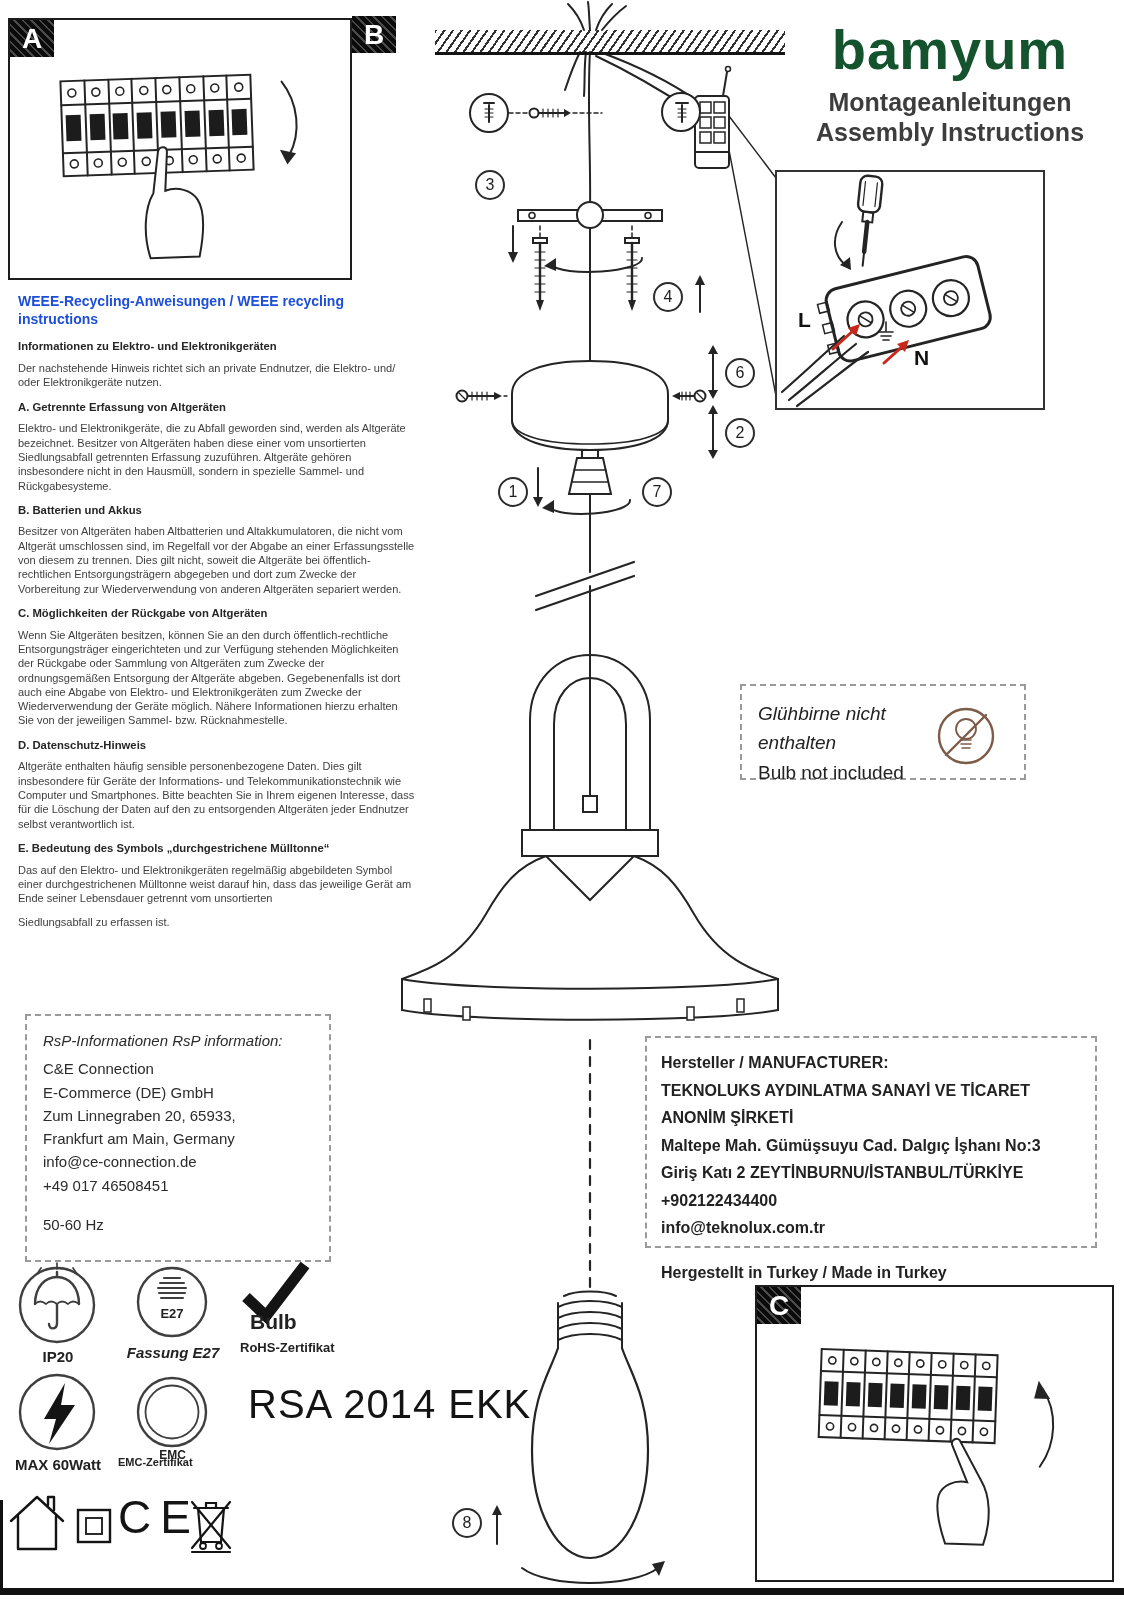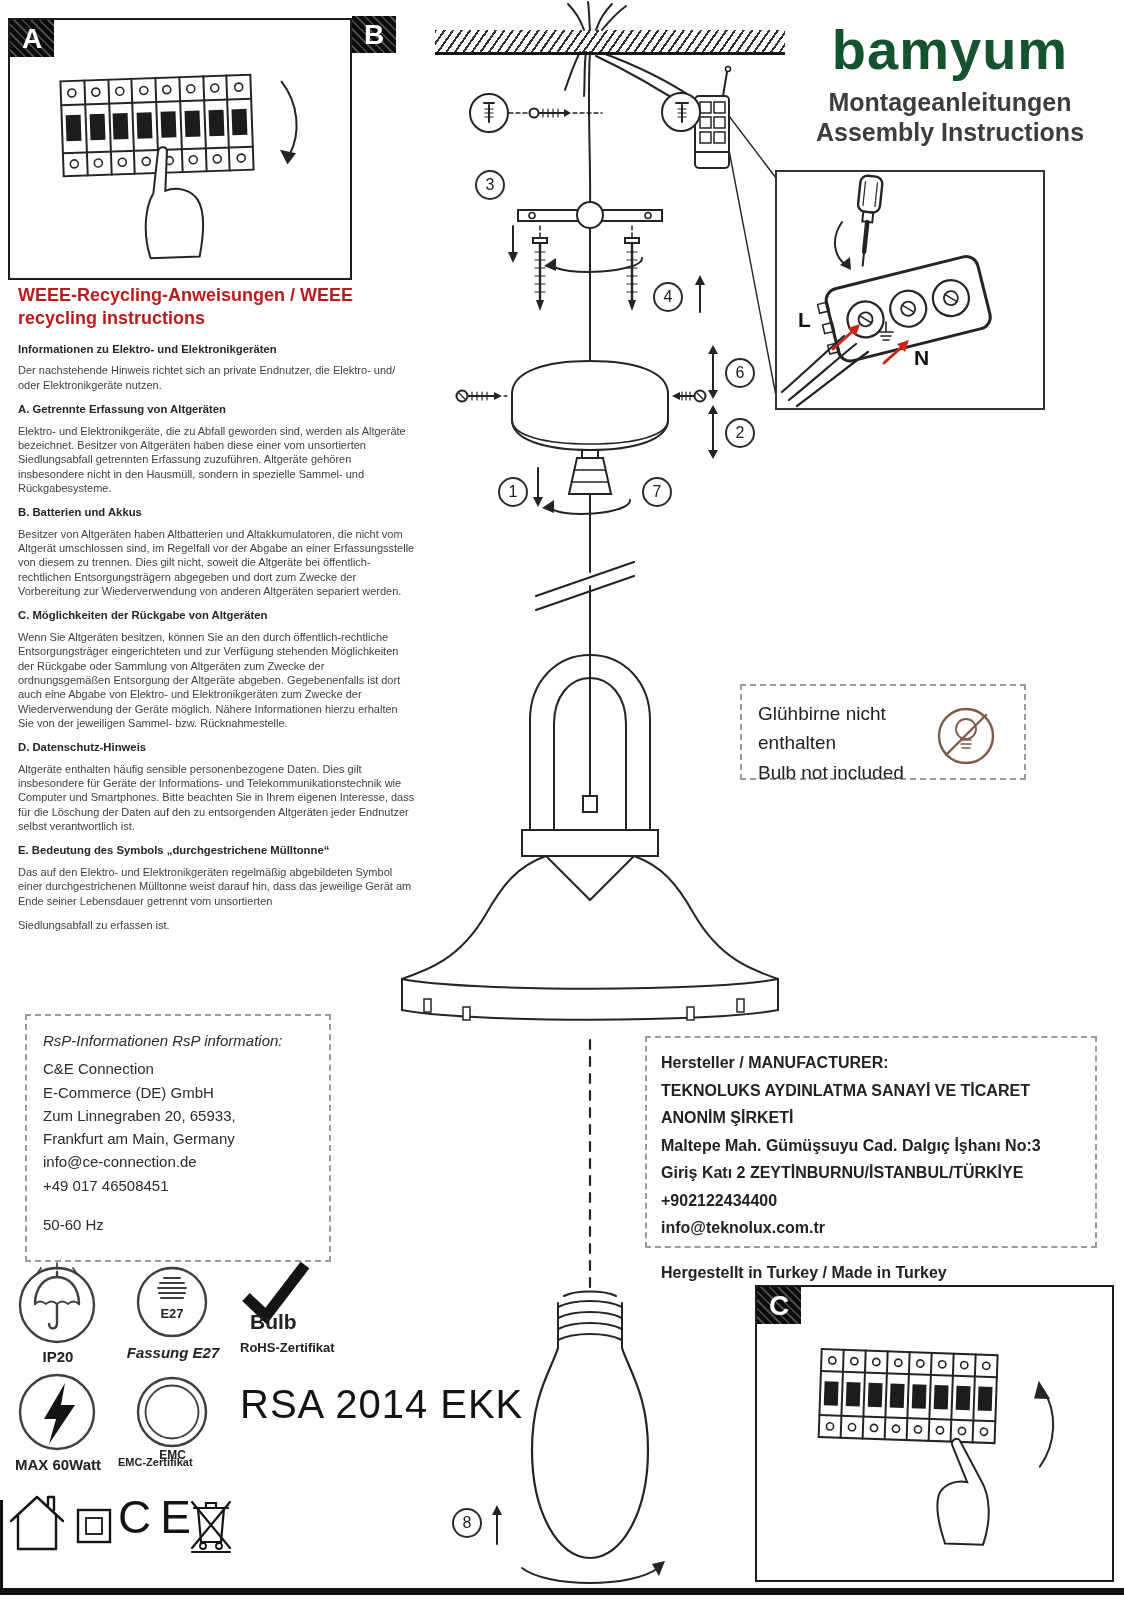--- a/index.html
+++ b/index.html
@@ -11,21 +11,21 @@
   .box-dashed{border:2px dashed #9a9a9a;background:transparent;}
   .seclabel{width:44px;height:37px;background:repeating-linear-gradient(45deg,#0b0b0b 0 4px,#4a4a4a 4px 6px);
             color:#fff;font-size:28px;font-weight:700;display:flex;align-items:center;justify-content:center;}
   .ceiling{background:repeating-linear-gradient(125deg,#303030 0 2px,transparent 2px 7px);
            border-bottom:3px solid #141414;}
   .stepnum{position:absolute;width:26px;height:26px;border:2px solid #2b2b2b;border-radius:50%;background:#fff;
            font-size:16px;display:flex;align-items:center;justify-content:center;color:#1d1d1d;z-index:5;}
   .brand{font-size:56px;font-weight:700;letter-spacing:1px;line-height:1.0;}
   .hsub{font-size:25px;font-weight:700;color:#3d3d3d;line-height:1.18;}
   .weee{width:398px;font-size:11px;line-height:1.3;color:#404040;}
-  .weee h2{font-size:18px;font-weight:700;color:#b91c1c;margin:0 0 11px;}
+  .weee h2{font-size:14px;font-weight:700;color:#1d4ed8;margin:8px 0 11px;}
   .weee h3{font-size:11.3px;font-weight:700;color:#262626;margin:0 0 7px;}
   .weee p{margin:0 0 10px;}
   .rspbox{font-size:15px;line-height:1.55;color:#2b2b2b;padding:13px 16px;}
   .rspbox .t{margin-bottom:5px;font-style:italic;}
   .rspbox .freq{margin-top:16px;}
   .manbox{font-size:16px;font-weight:700;line-height:1.72;color:#222;padding:11px 14px;}
   .manbox .made{margin-top:17px;}
   .bulbnote{font-size:19px;color:#222;padding:13px 16px;line-height:1.55;}
   .certlbl{font-weight:700;color:#222;}
   .ce{font-size:46px;letter-spacing:9px;color:#141414;}
@@ -468,21 +468,21 @@
     <h3>C. Möglichkeiten der Rückgabe von Altgeräten</h3>
     <p>Wenn Sie Altgeräten besitzen, können Sie an den durch öffentlich-rechtliche Entsorgungsträger eingerichteten und zur Verfügung stehenden Möglichkeiten der Rückgabe oder Sammlung von Altgeräten zum Zwecke der ordnungsgemäßen Entsorgung der Altgeräte abgeben. Gegebenenfalls ist dort auch eine Abgabe von Elektro- und Elektronikgeräten zum Zwecke der Wiederverwendung der Geräte möglich. Nähere Informationen hierzu erhalten Sie von der jeweiligen Sammel- bzw. Rücknahmestelle.</p>
     <h3>D. Datenschutz-Hinweis</h3>
     <p>Altgeräte enthalten häufig sensible personenbezogene Daten. Dies gilt insbesondere für Geräte der Informations- und Telekommunikationstechnik wie Computer und Smartphones. Bitte beachten Sie in Ihrem eigenen Interesse, dass für die Löschung der Daten auf den zu entsorgenden Altgeräten jeder Endnutzer selbst verantwortlich ist.</p>
     <h3>E. Bedeutung des Symbols „durchgestrichene Mülltonne“</h3>
     <p>Das auf den Elektro- und Elektronikgeräten regelmäßig abgebildeten Symbol einer durchgestrichenen Mülltonne weist darauf hin, dass das jeweilige Gerät am Ende seiner Lebensdauer getrennt vom unsortierten</p>
     <p>Siedlungsabfall zu erfassen ist.</p>
   </div>
 
   <div class="abs box-dashed bulbnote" style="left:740px;top:684px;width:286px;height:96px;box-sizing:border-box;">
-    <div style="width:200px;">Glühbirne nicht enthalten</div>
+    <div style="width:200px;font-style:italic;">Glühbirne nicht enthalten</div>
     <div>Bulb not included</div>
   </div>
 
   <div class="abs box-dashed rspbox" style="left:25px;top:1014px;width:306px;height:248px;box-sizing:border-box;">
     <div class="t">RsP-Informationen RsP information:</div>
     <div>C&amp;E Connection</div>
     <div>E-Commerce (DE) GmbH</div>
     <div>Zum Linnegraben 20, 65933,</div>
     <div>Frankfurt am Main, Germany</div>
     <div>info@ce-connection.de</div>
@@ -501,21 +501,21 @@
   </div>
 
   <div class="abs certlbl" style="left:20px;top:1348px;width:76px;text-align:center;font-size:15px;">IP20</div>
   <div class="abs certlbl" style="left:152px;top:1306px;width:40px;text-align:center;font-size:13px;">E27</div>
   <div class="abs certlbl" style="left:112px;top:1344px;width:122px;text-align:center;font-size:15px;font-style:italic;">Fassung E27</div>
   <div class="abs certlbl" style="left:250px;top:1310px;font-size:21px;">Bulb</div>
   <div class="abs certlbl" style="left:240px;top:1340px;font-size:13px;">RoHS-Zertifikat</div>
   <div class="abs certlbl" style="left:10px;top:1456px;width:96px;text-align:center;font-size:15px;">MAX 60Watt</div>
   <div class="abs certlbl" style="left:150px;top:1448px;width:45px;text-align:center;font-size:12px;">EMC</div>
   <div class="abs certlbl" style="left:118px;top:1456px;width:132px;font-size:11px;">EMC-Zertifikat</div>
-  <div class="abs model" style="left:240px;top:1382px;">RSA 2014 EKK</div>
+  <div class="abs model" style="left:248px;top:1382px;">RSA 2014 EKK</div>
   <div class="abs ce" style="left:118px;top:1490px;">CE</div>
 
   <div class="abs box-solid" style="left:755px;top:1285px;width:355px;height:293px;"></div>
   <div class="abs seclabel" style="left:757px;top:1287px;">C</div>
 
   <div class="abs" style="left:0;top:1588px;width:1124px;height:7px;background:#111;"></div>
   <div class="abs" style="left:0;top:1500px;width:3px;height:95px;background:#111;"></div>
 
 </div>
 

